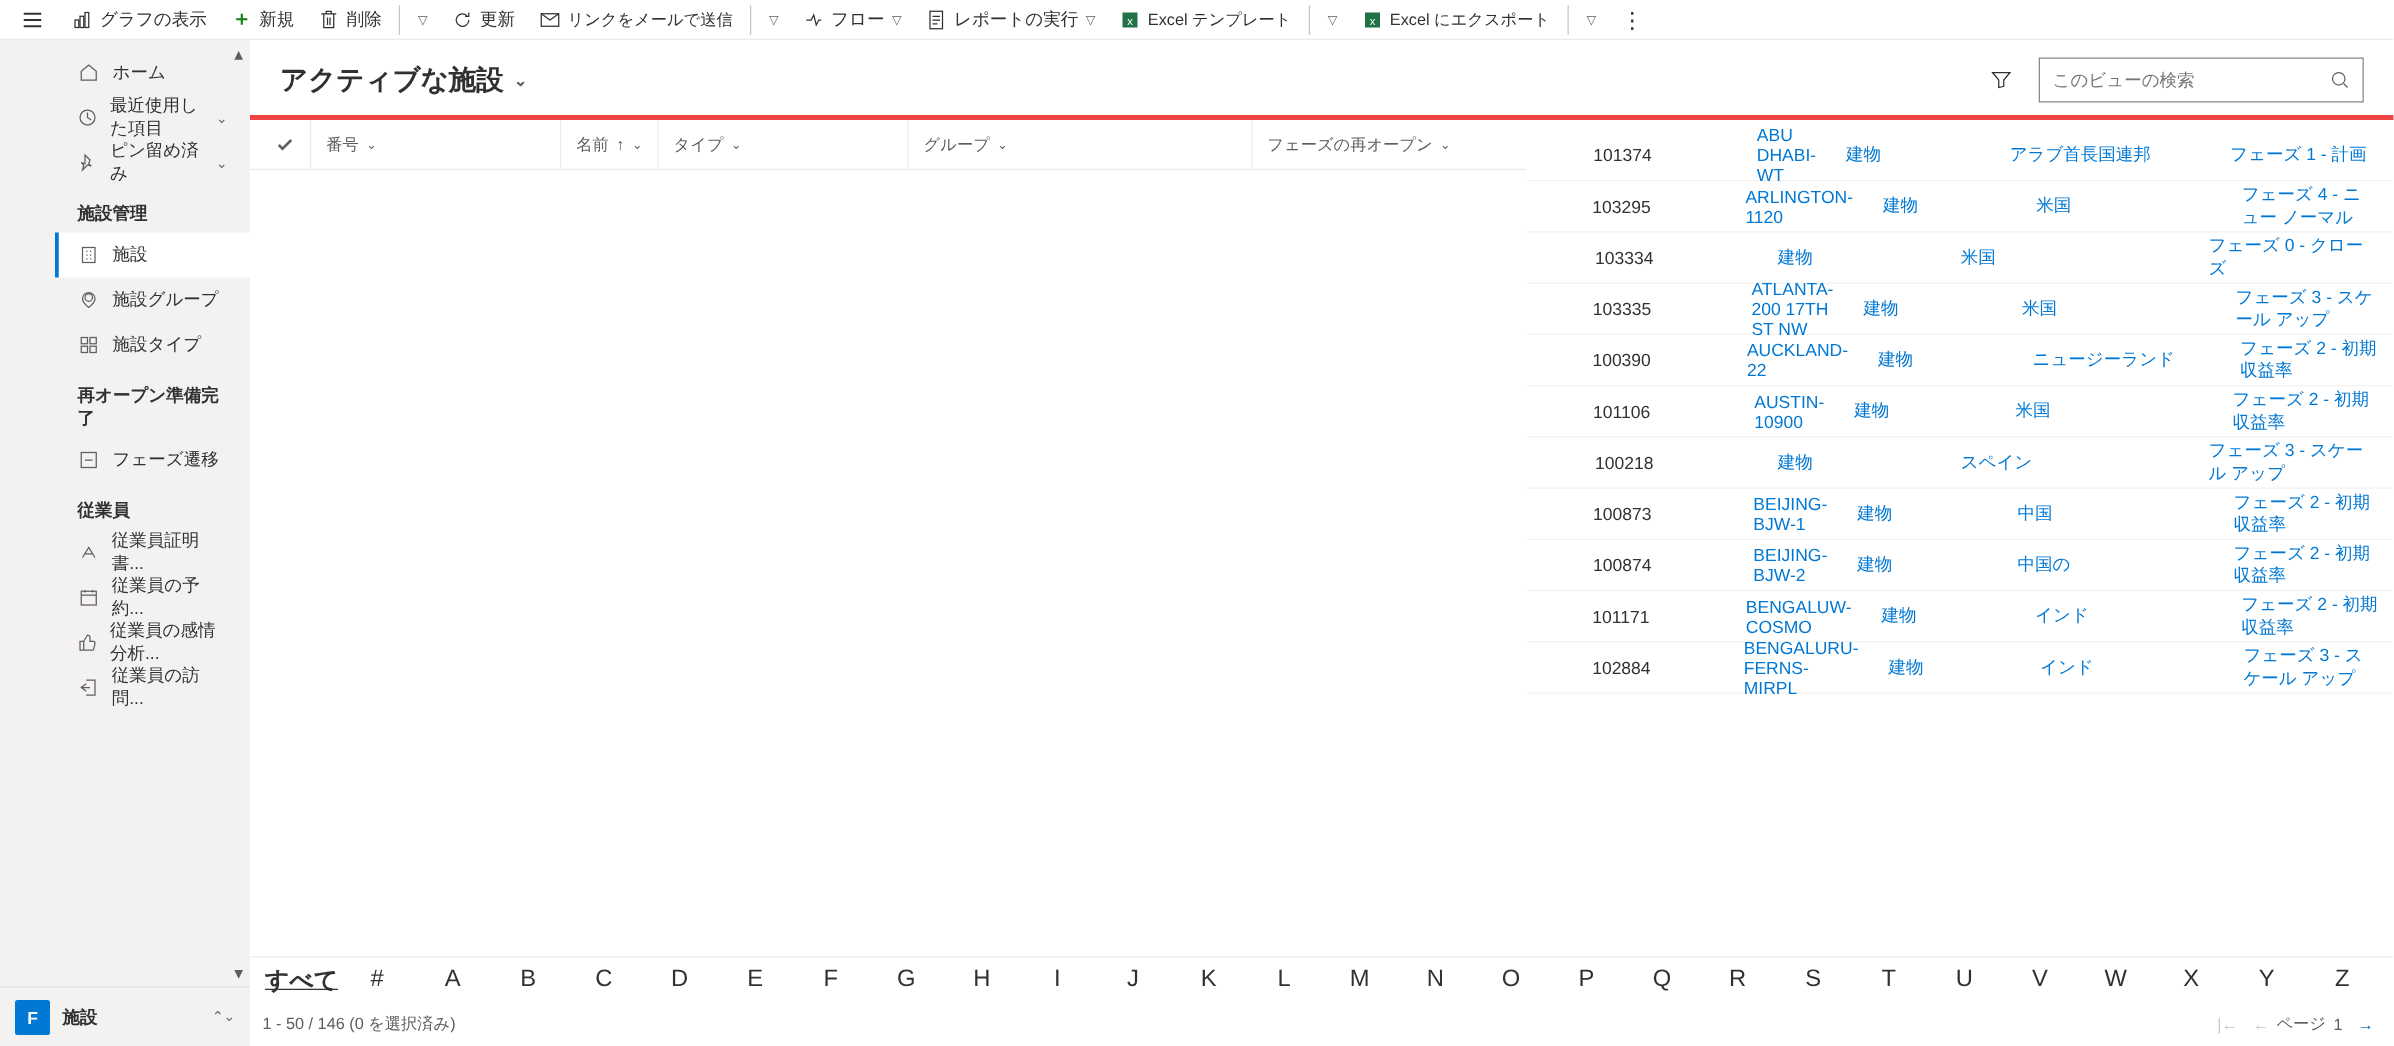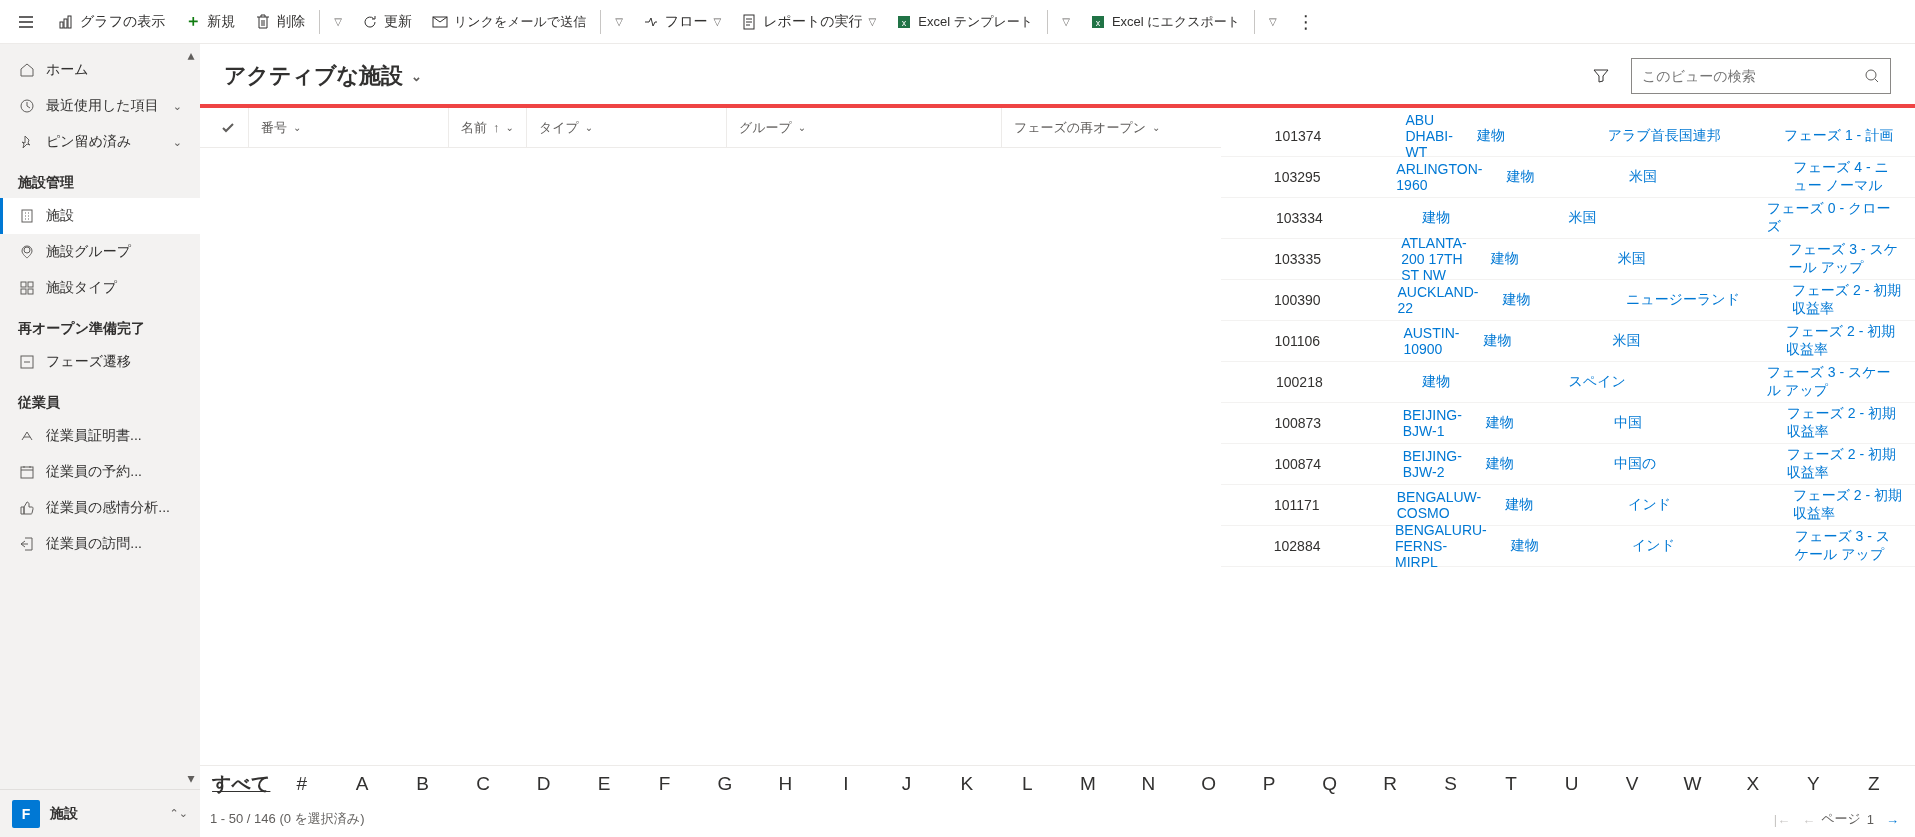--- a/index.html
+++ b/index.html
@@ -1,29 +1,29 @@
 <!DOCTYPE html>
 <html><head>
 <meta charset="utf-8">
 <style>
 * { margin: 0; padding: 0; box-sizing: border-box; font-family: "Segoe UI", Meiryo, sans-serif; }
 body { background: #fff; color: #323130; font-size: 14px; width: 1915px; height: 837px; overflow: hidden; display: flex; flex-direction: column; }
 
-.topbar { height: 44px; display: flex; align-items: center; border-bottom: 1px solid #edebe9; padding: 0 8px; gap: 4px; }
+.topbar { height: 32px; display: flex; align-items: center; border-bottom: 1px solid #edebe9; padding: 0 8px; gap: 4px; }
 .topbar .hamburger { width: 36px; height: 36px; display: flex; align-items: center; justify-content: center; cursor: pointer; }
 .topbar .cmd { display: flex; align-items: center; gap: 6px; padding: 0 10px; height: 36px; cursor: pointer; white-space: nowrap; }
 .topbar .cmd .ic { width: 16px; height: 16px; display: flex; align-items: center; justify-content: center; }
 .topbar .sep { width: 1px; height: 24px; background: #c8c6c4; margin: 0 4px; }
 .topbar .chev { font-size: 10px; color: #605e5c; }
 .topbar .two-line { line-height: 1.2; font-size: 13px; }
 
 .body { flex: 1; display: flex; overflow: hidden; }
 
 .sidebar { width: 200px; background: #f3f2f1; display: flex; flex-direction: column; position: relative; }
-.sidebar-scroll { flex: 1; overflow-y: auto; padding-top: 8px; }
+.sidebar-scroll { flex: 1; overflow-y: auto; padding-top: 8px; padding-left: 44px; }
 .nav-item { display: flex; align-items: center; gap: 10px; padding: 0 18px; height: 36px; cursor: pointer; color: #323130; }
 .nav-item .nic { width: 18px; height: 18px; display: flex; align-items: center; justify-content: center; color: #605e5c; }
 .nav-item .chev { margin-left: auto; font-size: 11px; color: #605e5c; }
 .nav-item.active { background: #fff; position: relative; }
 .nav-item.active::before { content: ""; position: absolute; left: 0; top: 0; bottom: 0; width: 3px; background: #0078d4; }
 .nav-section { padding: 14px 18px 6px; font-weight: 600; font-size: 14px; }
 .sidebar-footer { height: 48px; display: flex; align-items: center; padding: 0 12px; gap: 10px; border-top: 1px solid #e1dfdd; }
 .sidebar-footer .tile { width: 28px; height: 28px; background: #0078d4; color: #fff; display: flex; align-items: center; justify-content: center; font-weight: 600; border-radius: 2px; }
 .sidebar-footer .fname { font-weight: 600; }
 .sidebar-footer .chev { margin-left: auto; font-size: 11px; color: #605e5c; cursor: pointer; }
@@ -358,21 +358,21 @@
             <div class="cell cell-check"></div>
             <div class="cell cell-num">101374</div>
             <div class="cell cell-name link">ABU DHABI-WT</div>
             <div class="cell cell-type link">建物</div>
             <div class="cell cell-group link">アラブ首長国連邦</div>
             <div class="cell cell-phase link">フェーズ 1 - 計画</div>
           </div>
           <div class="row">
             <div class="cell cell-check"></div>
             <div class="cell cell-num">103295</div>
-            <div class="cell cell-name link">ARLINGTON-1960</div>
+            <div class="cell cell-name link">ARLINGTON-1120</div>
             <div class="cell cell-type link">建物</div>
             <div class="cell cell-group link">米国</div>
             <div class="cell cell-phase link">フェーズ 4 - ニュー ノーマル</div>
           </div>
           <div class="row">
             <div class="cell cell-check"></div>
             <div class="cell cell-num">103334</div>
             <div class="cell cell-type link">建物</div>
             <div class="cell cell-group link">米国</div>
             <div class="cell cell-phase link">フェーズ 0 - クローズ</div>

